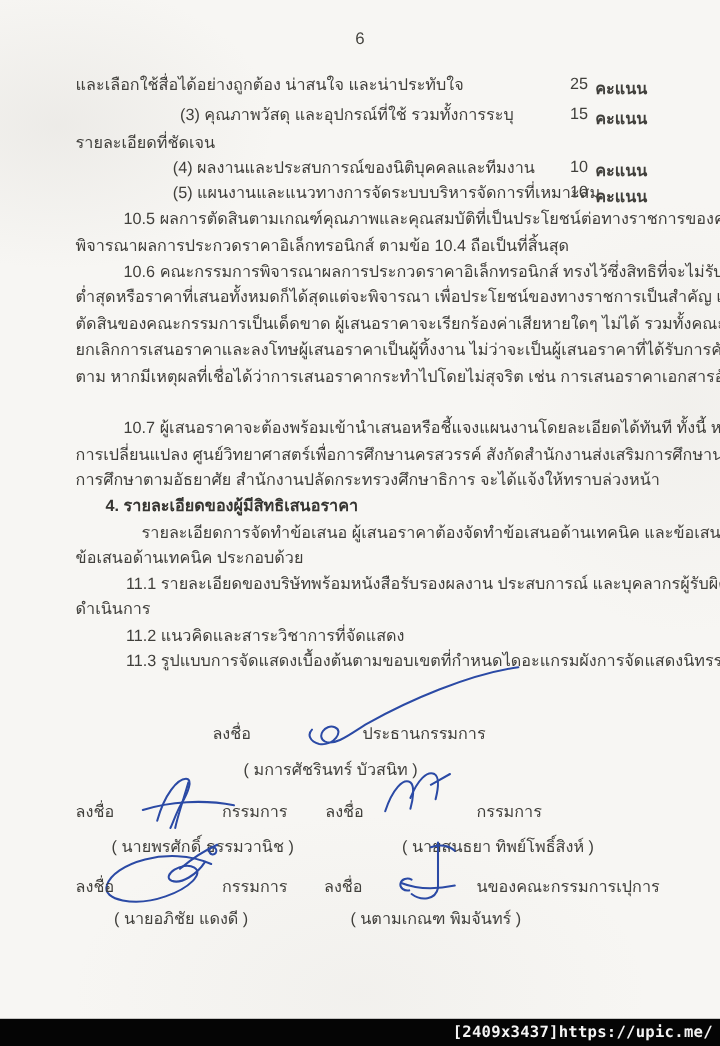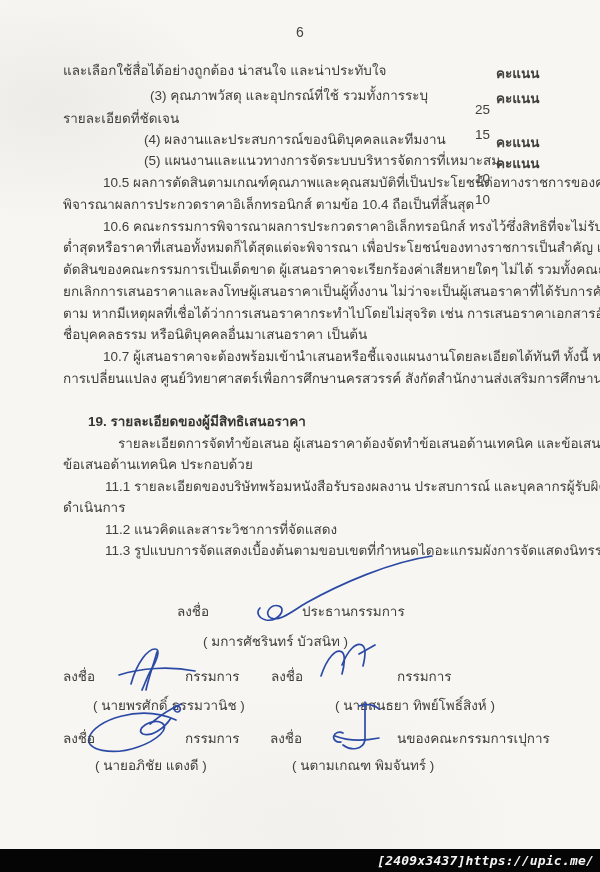--- a/index.html
+++ b/index.html
@@ -19,21 +19,21 @@
     position:absolute;top:24px;left:0;width:600px;
     text-align:center;font-size:14px;color:#45443f;
   }
   .ln{
     position:absolute;white-space:nowrap;
     font-size:13.5px;line-height:18px;color:#403f3b;text-align:center;
   }
   .bold{font-weight:bold;color:#363531;}
   .score{
     position:absolute;width:32px;text-align:right;
-    font-size:13.5px;color:#403f3b;margin-top:40px;
+    font-size:13.5px;color:#403f3b;
   }
   .unit{
     position:absolute;left:496px;
     font-size:13.5px;color:#403f3b;white-space:nowrap;font-weight:bold;
   }
   .sig-label{
     position:absolute;white-space:nowrap;
     font-size:13.5px;color:#403f3b;
   }
   .sig-name{
@@ -42,21 +42,20 @@
   }
   .ink{position:absolute;}
   .ink path{fill:none;stroke-width:1.7;stroke-linecap:round;stroke-linejoin:round;}
   .watermark{
     position:absolute;left:0;bottom:0;width:600px;height:23px;
     background:#050505;color:#f4f4f4;
     font-family:"DejaVu Sans Mono",monospace;
     font-size:13px;font-weight:bold;line-height:23px;
     text-align:right;box-sizing:border-box;padding-right:6px;
     letter-spacing:.2px;
-    font-style:italic;
   }
 </style>
 </head>
 <body>
 
 <div class="page">
 
   <div class="pagenum">6</div>
 
   <div class="ln" style="top:62px;left:63px">และเลือกใช้สื่อได้อย่างถูกต้อง น่าสนใจ และน่าประทับใจ</div>
@@ -77,24 +76,24 @@
   <div class="score" style="top:152px;left:458px">10</div>
   <div class="unit" style="top:152px">คะแนน</div>
 
   <div class="ln" style="top:174px;left:103px">10.5 ผลการตัดสินตามเกณฑ์คุณภาพและคุณสมบัติที่เป็นประโยชน์ต่อทางราชการของคณะกรรมการ</div>
   <div class="ln" style="top:196px;left:63px">พิจารณาผลการประกวดราคาอิเล็กทรอนิกส์ ตามข้อ 10.4 ถือเป็นที่สิ้นสุด</div>
   <div class="ln" style="top:218px;left:103px">10.6 คณะกรรมการพิจารณาผลการประกวดราคาอิเล็กทรอนิกส์ ทรงไว้ซึ่งสิทธิที่จะไม่รับราคา</div>
   <div class="ln" style="top:239px;left:63px">ต่ำสุดหรือราคาที่เสนอทั้งหมดก็ได้สุดแต่จะพิจารณา เพื่อประโยชน์ของทางราชการเป็นสำคัญ และให้ถือว่าการ</div>
   <div class="ln" style="top:261px;left:63px">ตัดสินของคณะกรรมการเป็นเด็ดขาด ผู้เสนอราคาจะเรียกร้องค่าเสียหายใดๆ ไม่ได้ รวมทั้งคณะกรรมการพิจารณา</div>
   <div class="ln" style="top:283px;left:63px">ยกเลิกการเสนอราคาและลงโทษผู้เสนอราคาเป็นผู้ทิ้งงาน ไม่ว่าจะเป็นผู้เสนอราคาที่ได้รับการคัดเลือกหรือไม่ก็</div>
   <div class="ln" style="top:305px;left:63px">ตาม หากมีเหตุผลที่เชื่อได้ว่าการเสนอราคากระทำไปโดยไม่สุจริต เช่น การเสนอราคาเอกสารอันเป็นเท็จ หรือใช้</div>
-  <div class="ln" style="top:326px;left:63px">ชื่อบุคคลธรรม หรือนิติบุคคลอื่นมาเสนอราคา เป็นต้น</div>
   <div class="ln" style="top:348px;left:103px">10.7 ผู้เสนอราคาจะต้องพร้อมเข้านำเสนอหรือชี้แจงแผนงานโดยละเอียดได้ทันที ทั้งนี้ หากมี</div>
   <div class="ln" style="top:370px;left:63px">การเปลี่ยนแปลง ศูนย์วิทยาศาสตร์เพื่อการศึกษานครสวรรค์ สังกัดสำนักงานส่งเสริมการศึกษานอกระบบและ</div>
-  <div class="ln bold" style="top:413px;left:88px">19. รายละเอียดของผู้มีสิทธิเสนอราคา</div>
+  <div class="ln" style="top:391px;left:63px">การศึกษาตามอัธยาศัย สำนักงานปลัดกระทรวงศึกษาธิการ จะได้แจ้งให้ทราบล่วงหน้า</div>
+  <div class="ln bold" style="top:413px;left:88px">4. รายละเอียดของผู้มีสิทธิเสนอราคา</div>
   <div class="ln" style="top:435px;left:118px">รายละเอียดการจัดทำข้อเสนอ ผู้เสนอราคาต้องจัดทำข้อเสนอด้านเทคนิค และข้อเสนอด้านราคา โดย</div>
   <div class="ln" style="top:456px;left:63px">ข้อเสนอด้านเทคนิค ประกอบด้วย</div>
   <div class="ln" style="top:478px;left:105px">11.1 รายละเอียดของบริษัทพร้อมหนังสือรับรองผลงาน ประสบการณ์ และบุคลากรผู้รับผิดชอบ</div>
   <div class="ln" style="top:499px;left:63px">ดำเนินการ</div>
   <div class="ln" style="top:521px;left:105px">11.2 แนวคิดและสาระวิชาการที่จัดแสดง</div>
   <div class="ln" style="top:542px;left:105px">11.3 รูปแบบการจัดแสดงเบื้องต้นตามขอบเขตที่กำหนดไดอะแกรมผังการจัดแสดงนิทรรศการรูปแบบ</div>
 
   <svg class="ink" style="left:240px;top:548px" width="200" height="80" viewBox="0 0 200 80" fill="none" stroke="#2b4aa5">
     <path d="M192,8 C150,14 100,36 66,55 C54,62 40,74 31,70 C23,66 31,55 39,58 C47,61 38,74 26,72 C18,70 16,64 20,60"></path>
   </svg>

